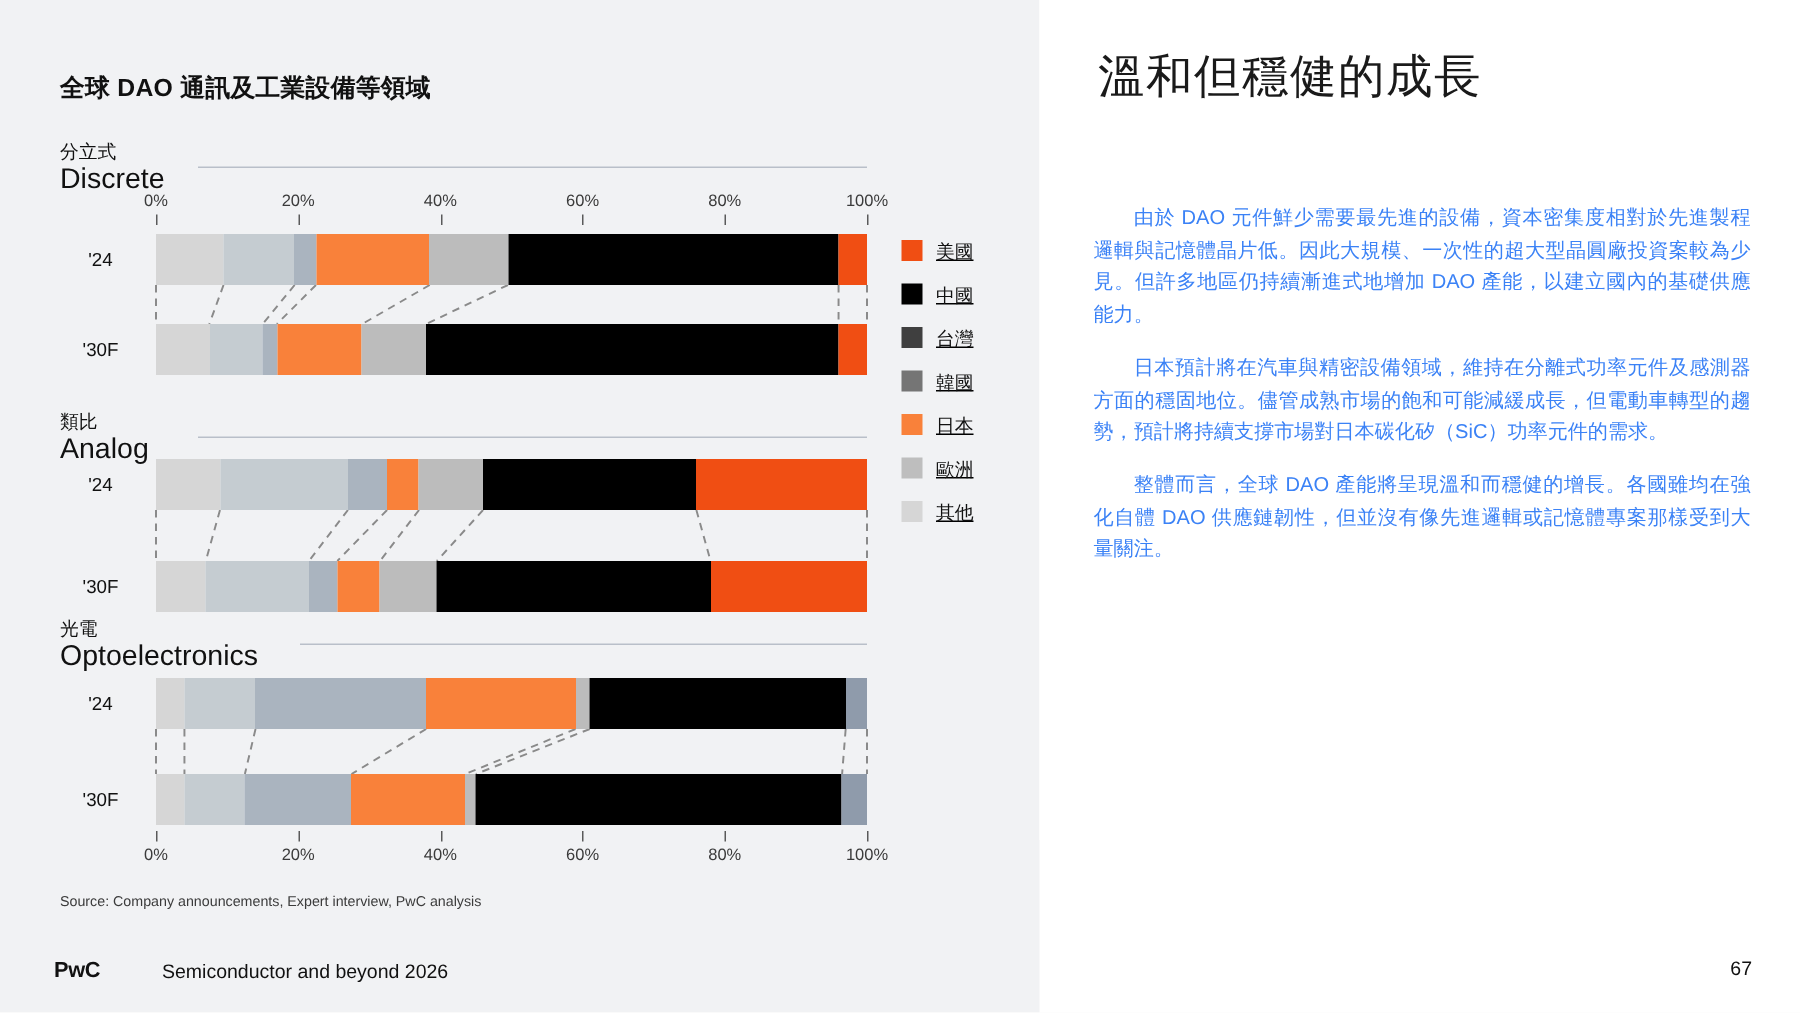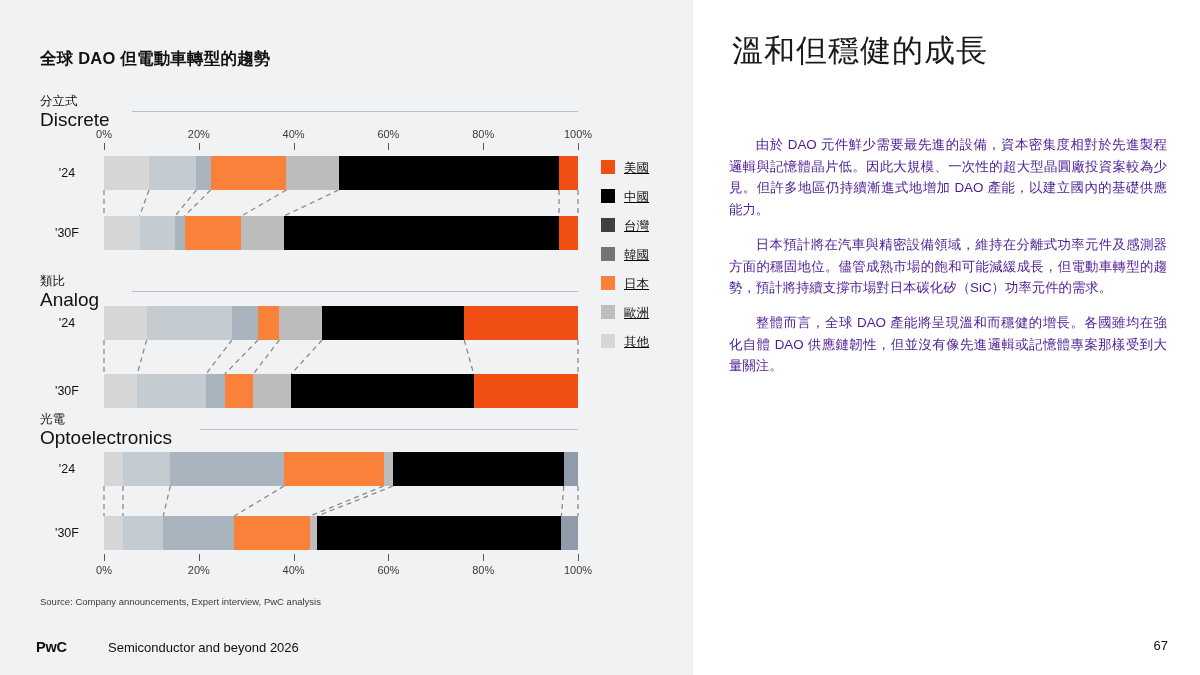--- a/index.html
+++ b/index.html
@@ -154,40 +154,40 @@
   }
   #body-copy {
     position: absolute;
     left: 36px; top: 134px;
     width: 438px;
   }
   #body-copy p {
     margin: 0 0 13px 0;
     font-size: 13.4px;
     line-height: 1.62;
-    color: #4c1d95;
+    color: #3b82f6;
     text-align: justify;
     text-justify: inter-character;
   }
   #body-copy p.indent { text-indent: 2em; }
   #page-number {
     position: absolute;
     right: 32px; top: 638px;
     font-size: 13px;
     color: #111111;
   }
 </style>
 </head>
 <body>
 
 <div id="slide">
 
   <div id="left-panel">
 
-    <div id="chart-title">全球 DAO 但電動車轉型的趨勢</div>
+    <div id="chart-title">全球 DAO 通訊及工業設備等領域</div>
 
     <div id="sections">
         <div class="section" style="top: 94px;">
           <div class="sec-label">
             <span class="cn">分立式</span>
             <span class="en">Discrete</span>
           </div>
           <div class="sec-rule" style="left: 132px; width: 446px;"></div>
           <div class="axis" style="left: 0px; width: 693px; top: 34px;">
             <div class="tick-label" style="left: 104px;">0%</div>

